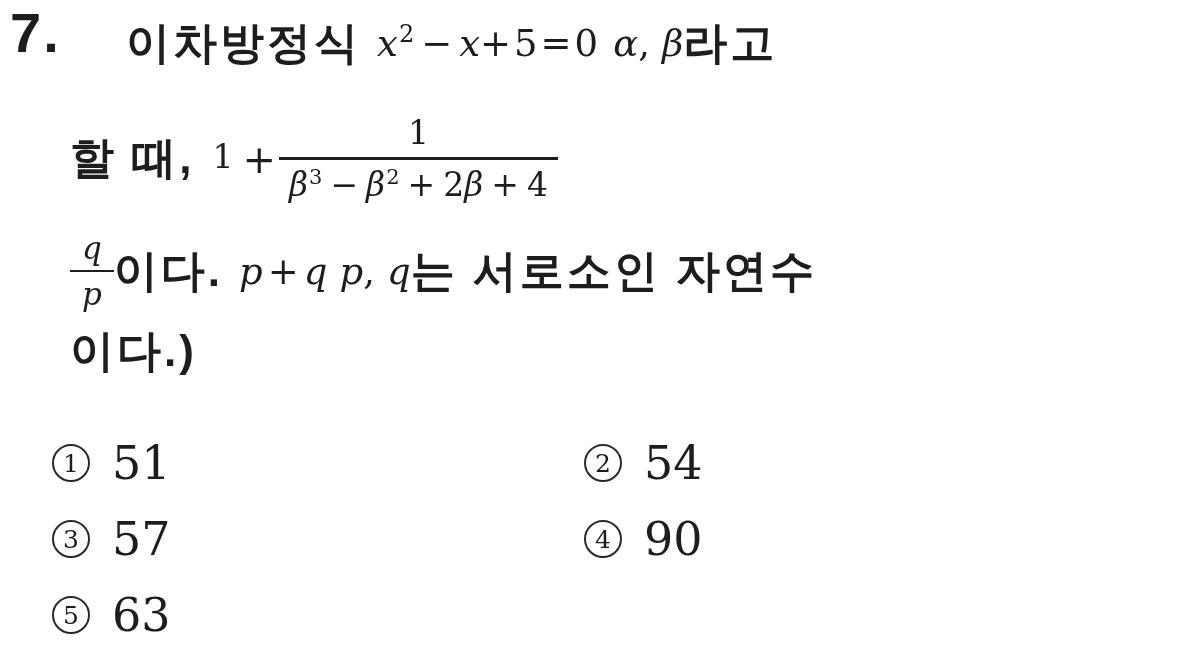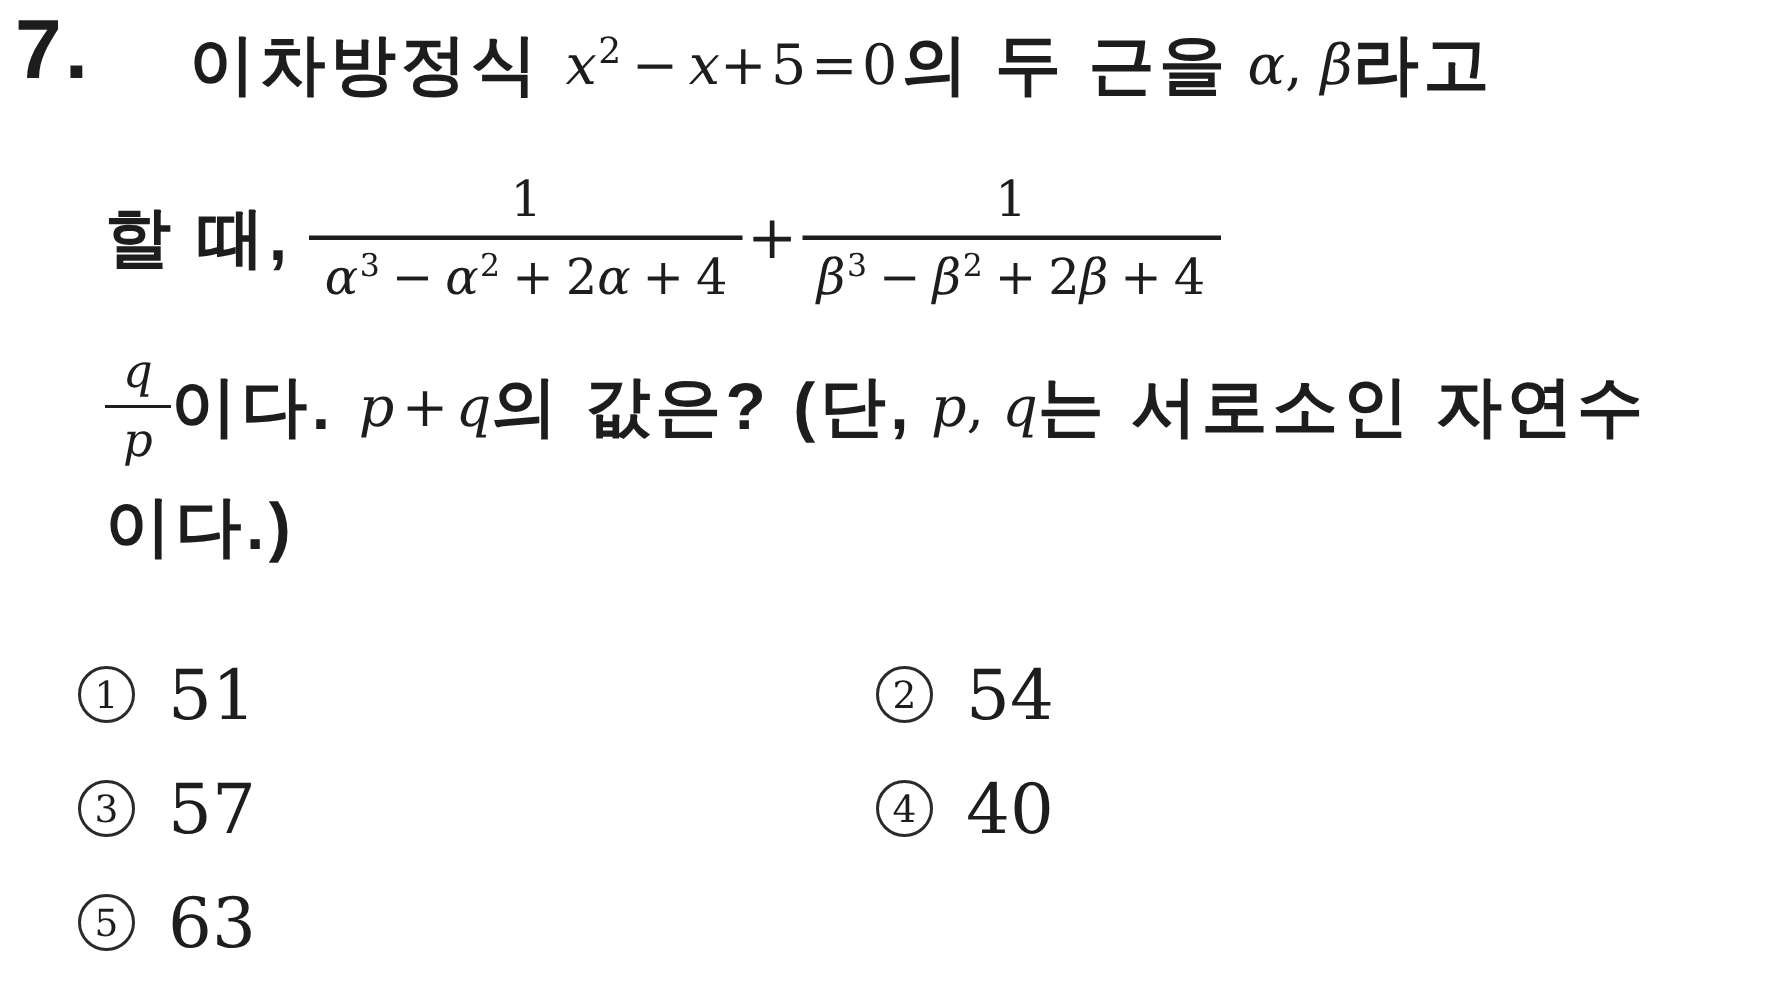--- a/index.html
+++ b/index.html
@@ -71,48 +71,45 @@
 
 <div class="page">
 
   <div class="qnum">7.</div>
 
   <div class="qbody">
 
     <div class="line line1">
       <span class="ko">이차방정식</span>
       <span class="mgroup"><span class="mi">x</span><span class="sup">2</span><span class="mo">−</span><span class="mi">x</span><span class="mn sp">+5=0</span></span>
-      <span class="ko">의 두 근을</span>
       <span class="mi gapM">α</span>
         <span class="mn">,</span>
       <span class="mi gapM">β</span>
         <span class="ko">라고</span>
     </div>
 
     <div class="line line2">
       <span class="ko">할 때,</span>
       <span class="frac">
         <span class="fn">1</span>
-        <span class="fd"><span class="mi">α</span><span class="sup">3</span><span class="mo">−</span><span class="mi">α</span><span class="sup">2</span><span class="mo">+</span><span class="mn">2</span><span class="mi">α</span><span class="mo">+</span><span class="mn">4</span></span>
       </span>
       <span class="plus-main">+</span>
       <span class="frac" style="margin-left:0;">
         <span class="fn">1</span>
         <span class="fd"><span class="mi">β</span><span class="sup">3</span><span class="mo">−</span><span class="mi">β</span><span class="sup">2</span><span class="mo">+</span><span class="mn">2</span><span class="mi">β</span><span class="mo">+</span><span class="mn">4</span></span>
       </span>
     </div>
 
     <div class="line line3">
       <span class="frac sfrac">
         <span class="fn mi">q</span>
         <span class="fd"><span class="mi">p</span></span>
       </span>
       <span class="ko">이다.</span>
       <span class="mgroup"><span class="mi">p</span><span class="mo" style="margin:0 5px;">+</span><span class="mi">q</span></span>
-      <span class="ko">의 값은? (단,</span>
       <span class="mi gapM">p</span>
         <span class="mn">,</span>
       <span class="mi gapM">q</span>
         <span class="ko">는 서로소인 자연수</span>
     </div>
 
     <div class="line line4">
       <span class="ko">이다.)</span>
     </div>
 
@@ -126,21 +123,21 @@
     <div class="choice">
       <span class="cnum">2</span>
       <span class="cval">54</span>
     </div>
     <div class="choice">
       <span class="cnum">3</span>
       <span class="cval">57</span>
     </div>
     <div class="choice">
       <span class="cnum">4</span>
-      <span class="cval">40</span>
+      <span class="cval">90</span>
     </div>
     <div class="choice">
       <span class="cnum">5</span>
       <span class="cval">63</span>
     </div>
   </div>
 
 </div>
 
 </body></html>

